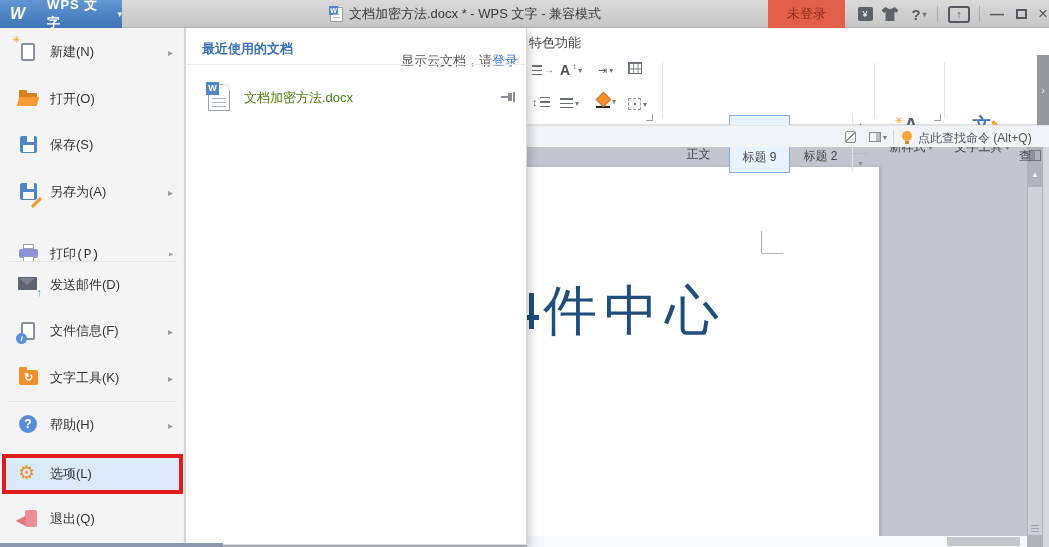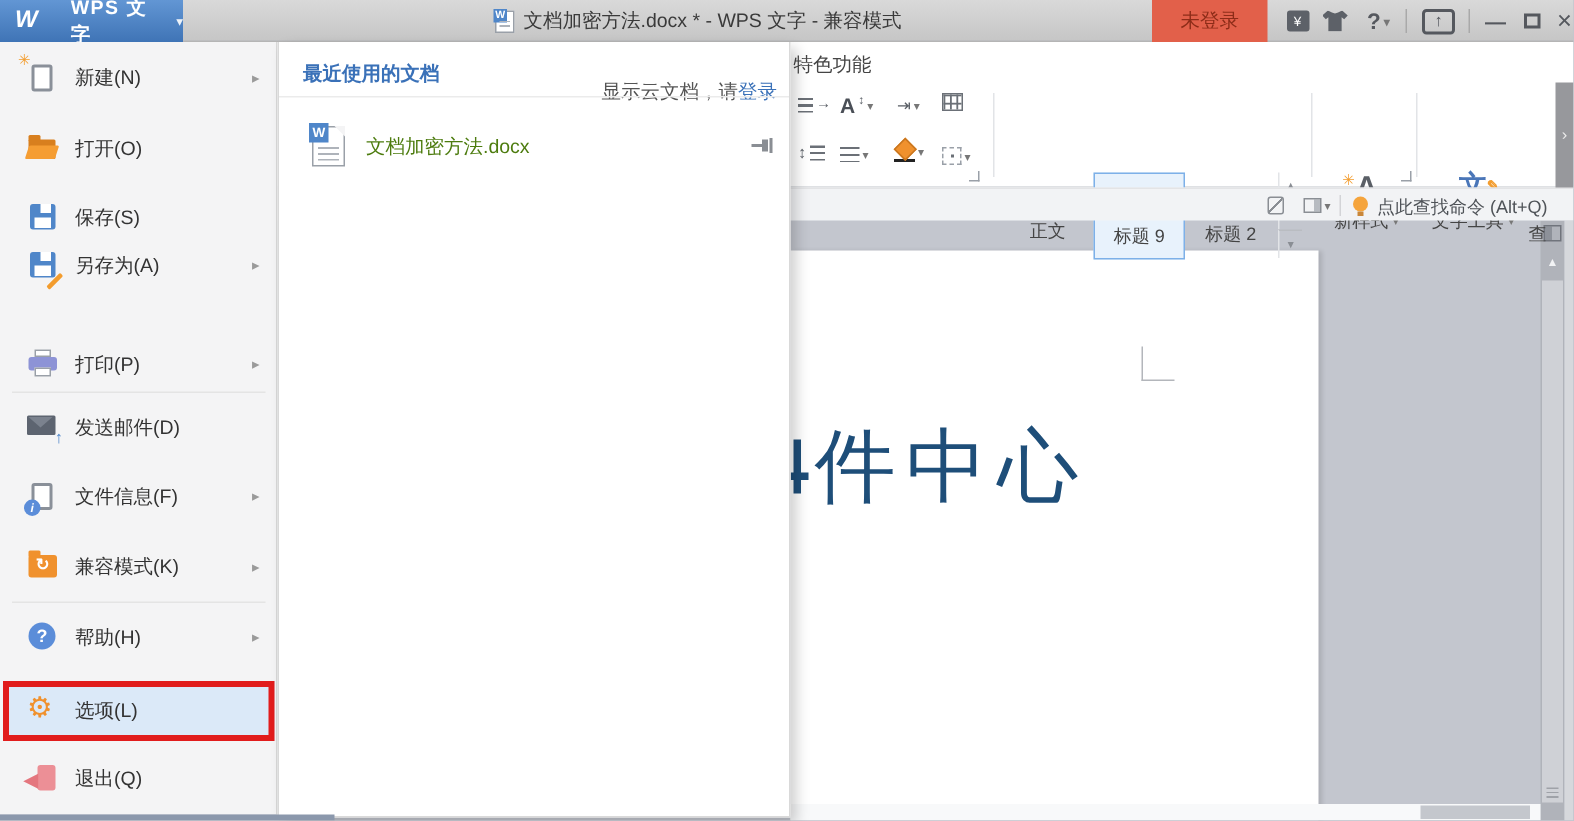--- a/index.html
+++ b/index.html
@@ -383,30 +383,30 @@
     <span class="mil">打开(O)</span>
   </div>
 
   <div class="mi" style="top:97px;">
     <span class="mic">
         <span class="floppy"></span>
       </span>
     <span class="mil">保存(S)</span>
   </div>
 
-  <div class="mi" style="top:129px;">
+  <div class="mi" style="top:144px;">
     <span class="mic">
         <span class="floppy"></span>
         <span class="pencil"></span>
       </span>
     <span class="mil">另存为(A)</span>
     <span class="sub">▸</span>
   </div>
 
-  <div class="mi" style="top:195px;">
+  <div class="mi" style="top:206px;font-family:Liberation Mono, monospace;">
     <span class="mic">
         <span class="printer-top"></span>
         <span class="printer-body"></span>
         <span class="printer-tray"></span>
       </span>
     <span class="mil">打印(P)</span>
     <span class="sub">▸</span>
   </div>
 
   <div class="msep" style="top:233px;"></div>
@@ -425,21 +425,21 @@
         <span class="info-dot">i</span>
       </span>
     <span class="mil">文件信息(F)</span>
     <span class="sub">▸</span>
   </div>
 
   <div class="mi" style="top:330px;">
     <span class="mic">
         <span class="folder-solid">↻</span>
       </span>
-    <span class="mil">兼容模式(K)</span>
+    <span class="mil">文字工具(K)</span>
     <span class="sub">▸</span>
   </div>
 
   <div class="msep" style="top:373px;"></div>
 
   <div class="mi" style="top:377px;">
     <span class="mic">
         <span class="help-circle">?</span>
       </span>
     <span class="mil">帮助(H)</span>

